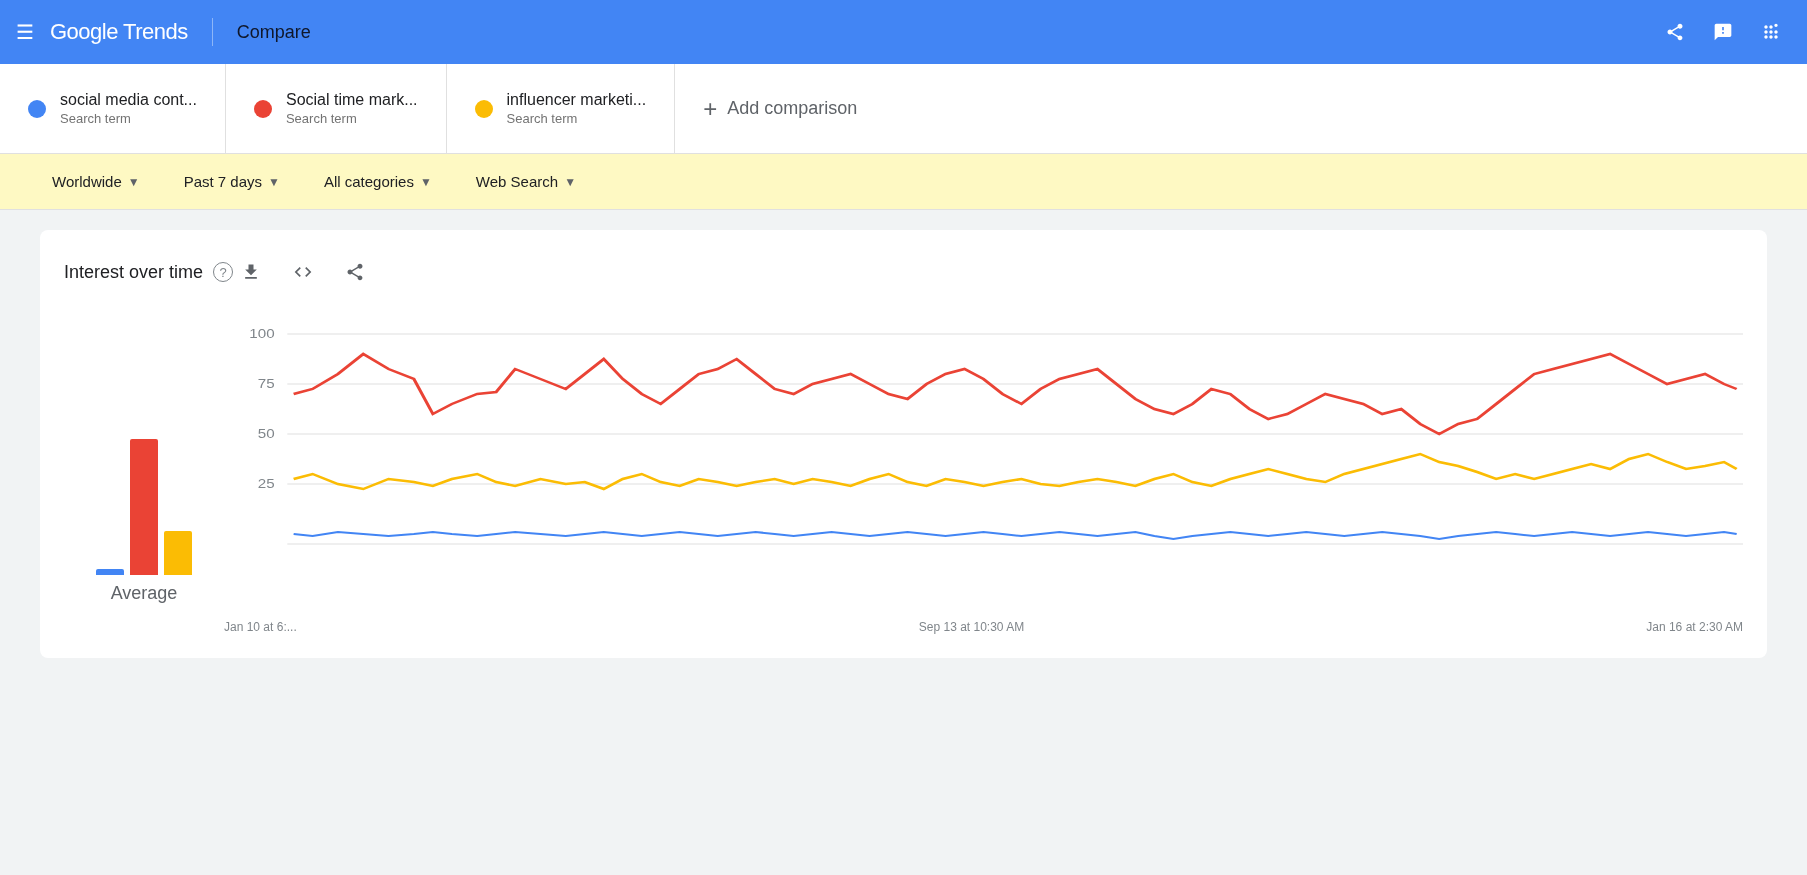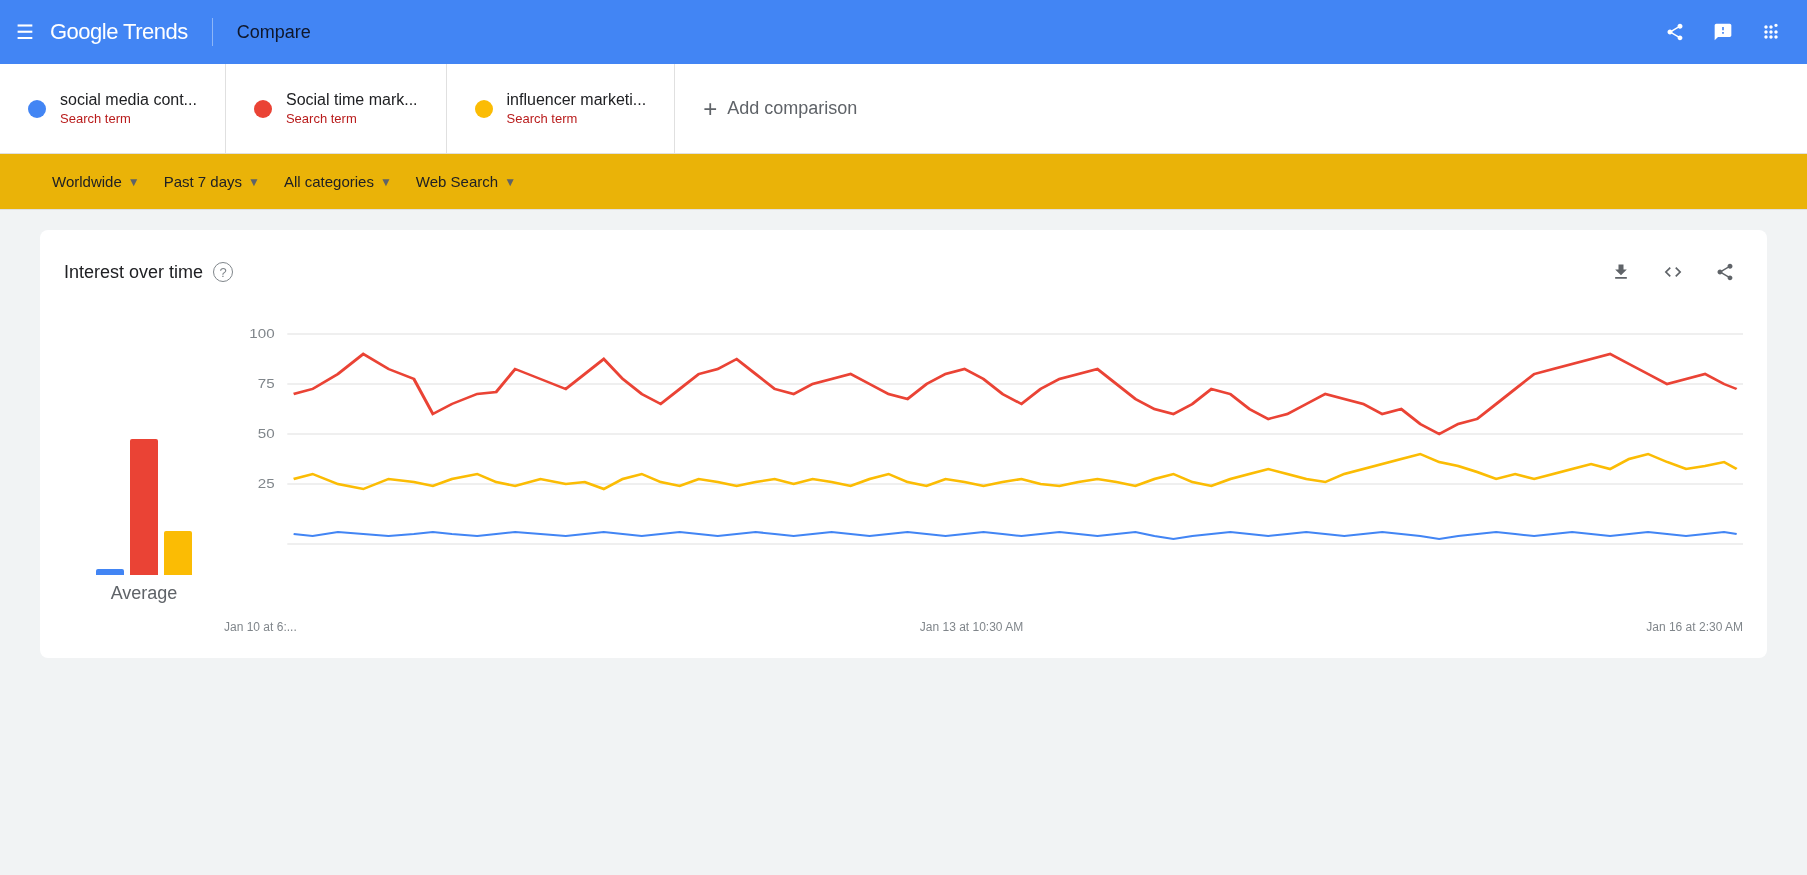--- a/index.html
+++ b/index.html
@@ -51,46 +51,46 @@
     }
     .search-term-text-wrap {}
     .search-term-name {
       font-size: 16px;
       color: #202124;
       font-weight: 400;
       white-space: nowrap;
     }
     .search-term-type {
       font-size: 13px;
-      color: #b91c1c;
+      color: #737373;
       margin-top: 2px;
     }
     .add-comparison {
       padding: 20px 28px;
       display: flex;
       align-items: center;
       gap: 10px;
       cursor: pointer;
       color: #5f6368;
       font-size: 18px;
       min-width: 200px;
     }
     .add-comparison-plus {
       font-size: 24px;
       color: #5f6368;
     }
 
     
     .filter-bar {
-      background: #eab308;
+      background: #fef9c3;
       display: flex;
       align-items: center;
       padding: 0 40px;
       height: 56px;
-      gap: 0;
+      gap: 20px;
       border-bottom: 1px solid #e0e0e0;
     }
     .filter-btn {
       display: flex;
       align-items: center;
       gap: 6px;
       padding: 8px 12px;
       border-radius: 4px;
       cursor: pointer;
       font-size: 15px;
@@ -109,21 +109,21 @@
     
     .card {
       background: white;
       border-radius: 8px;
       padding: 24px;
       margin: 0 auto;
     }
     .card-header {
       display: flex;
       align-items: center;
-      justify-content: space-between;
+      justify-content: flex-start;
       margin-bottom: 24px;
     }
     .card-title-wrap {
       display: flex;
       align-items: center;
       gap: 10px;
     }
     .card-title {
       font-size: 18px;
       color: #202124;
@@ -336,19 +336,19 @@
 
             <polyline fill="none" stroke="#ea4335" stroke-width="2.5" points="55,80 70,75 90,60 110,40 130,55 150,65 165,100 180,90 200,80 215,78 230,55 250,65 270,75 285,60 300,45 315,65 330,80 345,90 360,75 375,60 390,55 405,45 420,60 435,75 450,80 465,70 480,65 495,60 510,70 525,80 540,85 555,70 570,60 585,55 600,65 615,80 630,90 645,75 660,65 675,60 690,55 705,70 720,85 735,95 750,100 765,90 780,75 795,80 810,95 825,105 840,100 855,90 870,80 885,85 900,90 915,100 930,95 945,110 960,120 975,110 990,105 1005,90 1020,75 1035,60 1050,55 1065,50 1080,45 1095,40 1110,50 1125,60 1140,70 1155,65 1170,60 1185,70 1195,75"></polyline>
 
             <polyline fill="none" stroke="#fbbc04" stroke-width="2.5" points="55,165 70,160 90,170 110,175 130,165 150,168 165,172 180,165 200,160 215,168 230,172 250,165 270,170 285,168 300,175 315,165 330,160 345,168 360,172 375,165 390,168 405,172 420,168 435,165 450,170 465,165 480,168 495,172 510,165 525,160 540,168 555,172 570,165 585,168 600,172 615,168 630,165 645,170 660,172 675,168 690,165 705,168 720,172 735,165 750,160 765,168 780,172 795,165 810,160 825,155 840,160 855,165 870,168 885,160 900,155 915,150 930,145 945,140 960,148 975,152 990,158 1005,165 1020,160 1035,165 1050,160 1065,155 1080,150 1095,155 1110,145 1125,140 1140,148 1155,155 1170,152 1185,148 1195,155"></polyline>
 
             <polyline fill="none" stroke="#4285f4" stroke-width="2" points="55,220 70,222 90,218 110,220 130,222 150,220 165,218 180,220 200,222 215,220 230,218 250,220 270,222 285,220 300,218 315,220 330,222 345,220 360,218 375,220 390,222 405,220 420,218 435,220 450,222 465,220 480,218 495,220 510,222 525,220 540,218 555,220 570,222 585,220 600,218 615,220 630,222 645,220 660,218 675,220 690,222 705,220 720,218 735,222 750,225 765,222 780,220 795,218 810,220 825,222 840,220 855,218 870,220 885,222 900,220 915,218 930,220 945,222 960,225 975,222 990,220 1005,218 1020,220 1035,222 1050,220 1065,218 1080,220 1095,222 1110,220 1125,218 1140,220 1155,222 1170,220 1185,218 1195,220"></polyline>
           </svg>
         </div>
         <div class="x-axis-labels">
           <span>Jan 10 at 6:...</span>
-          <span>Jan 13 at 10:30 AM</span>
+          <span>Sep 13 at 10:30 AM</span>
           <span>Jan 16 at 2:30 AM</span>
         </div>
       </div>
     </div>
   </div>
 </div>
 
 </body></html>

